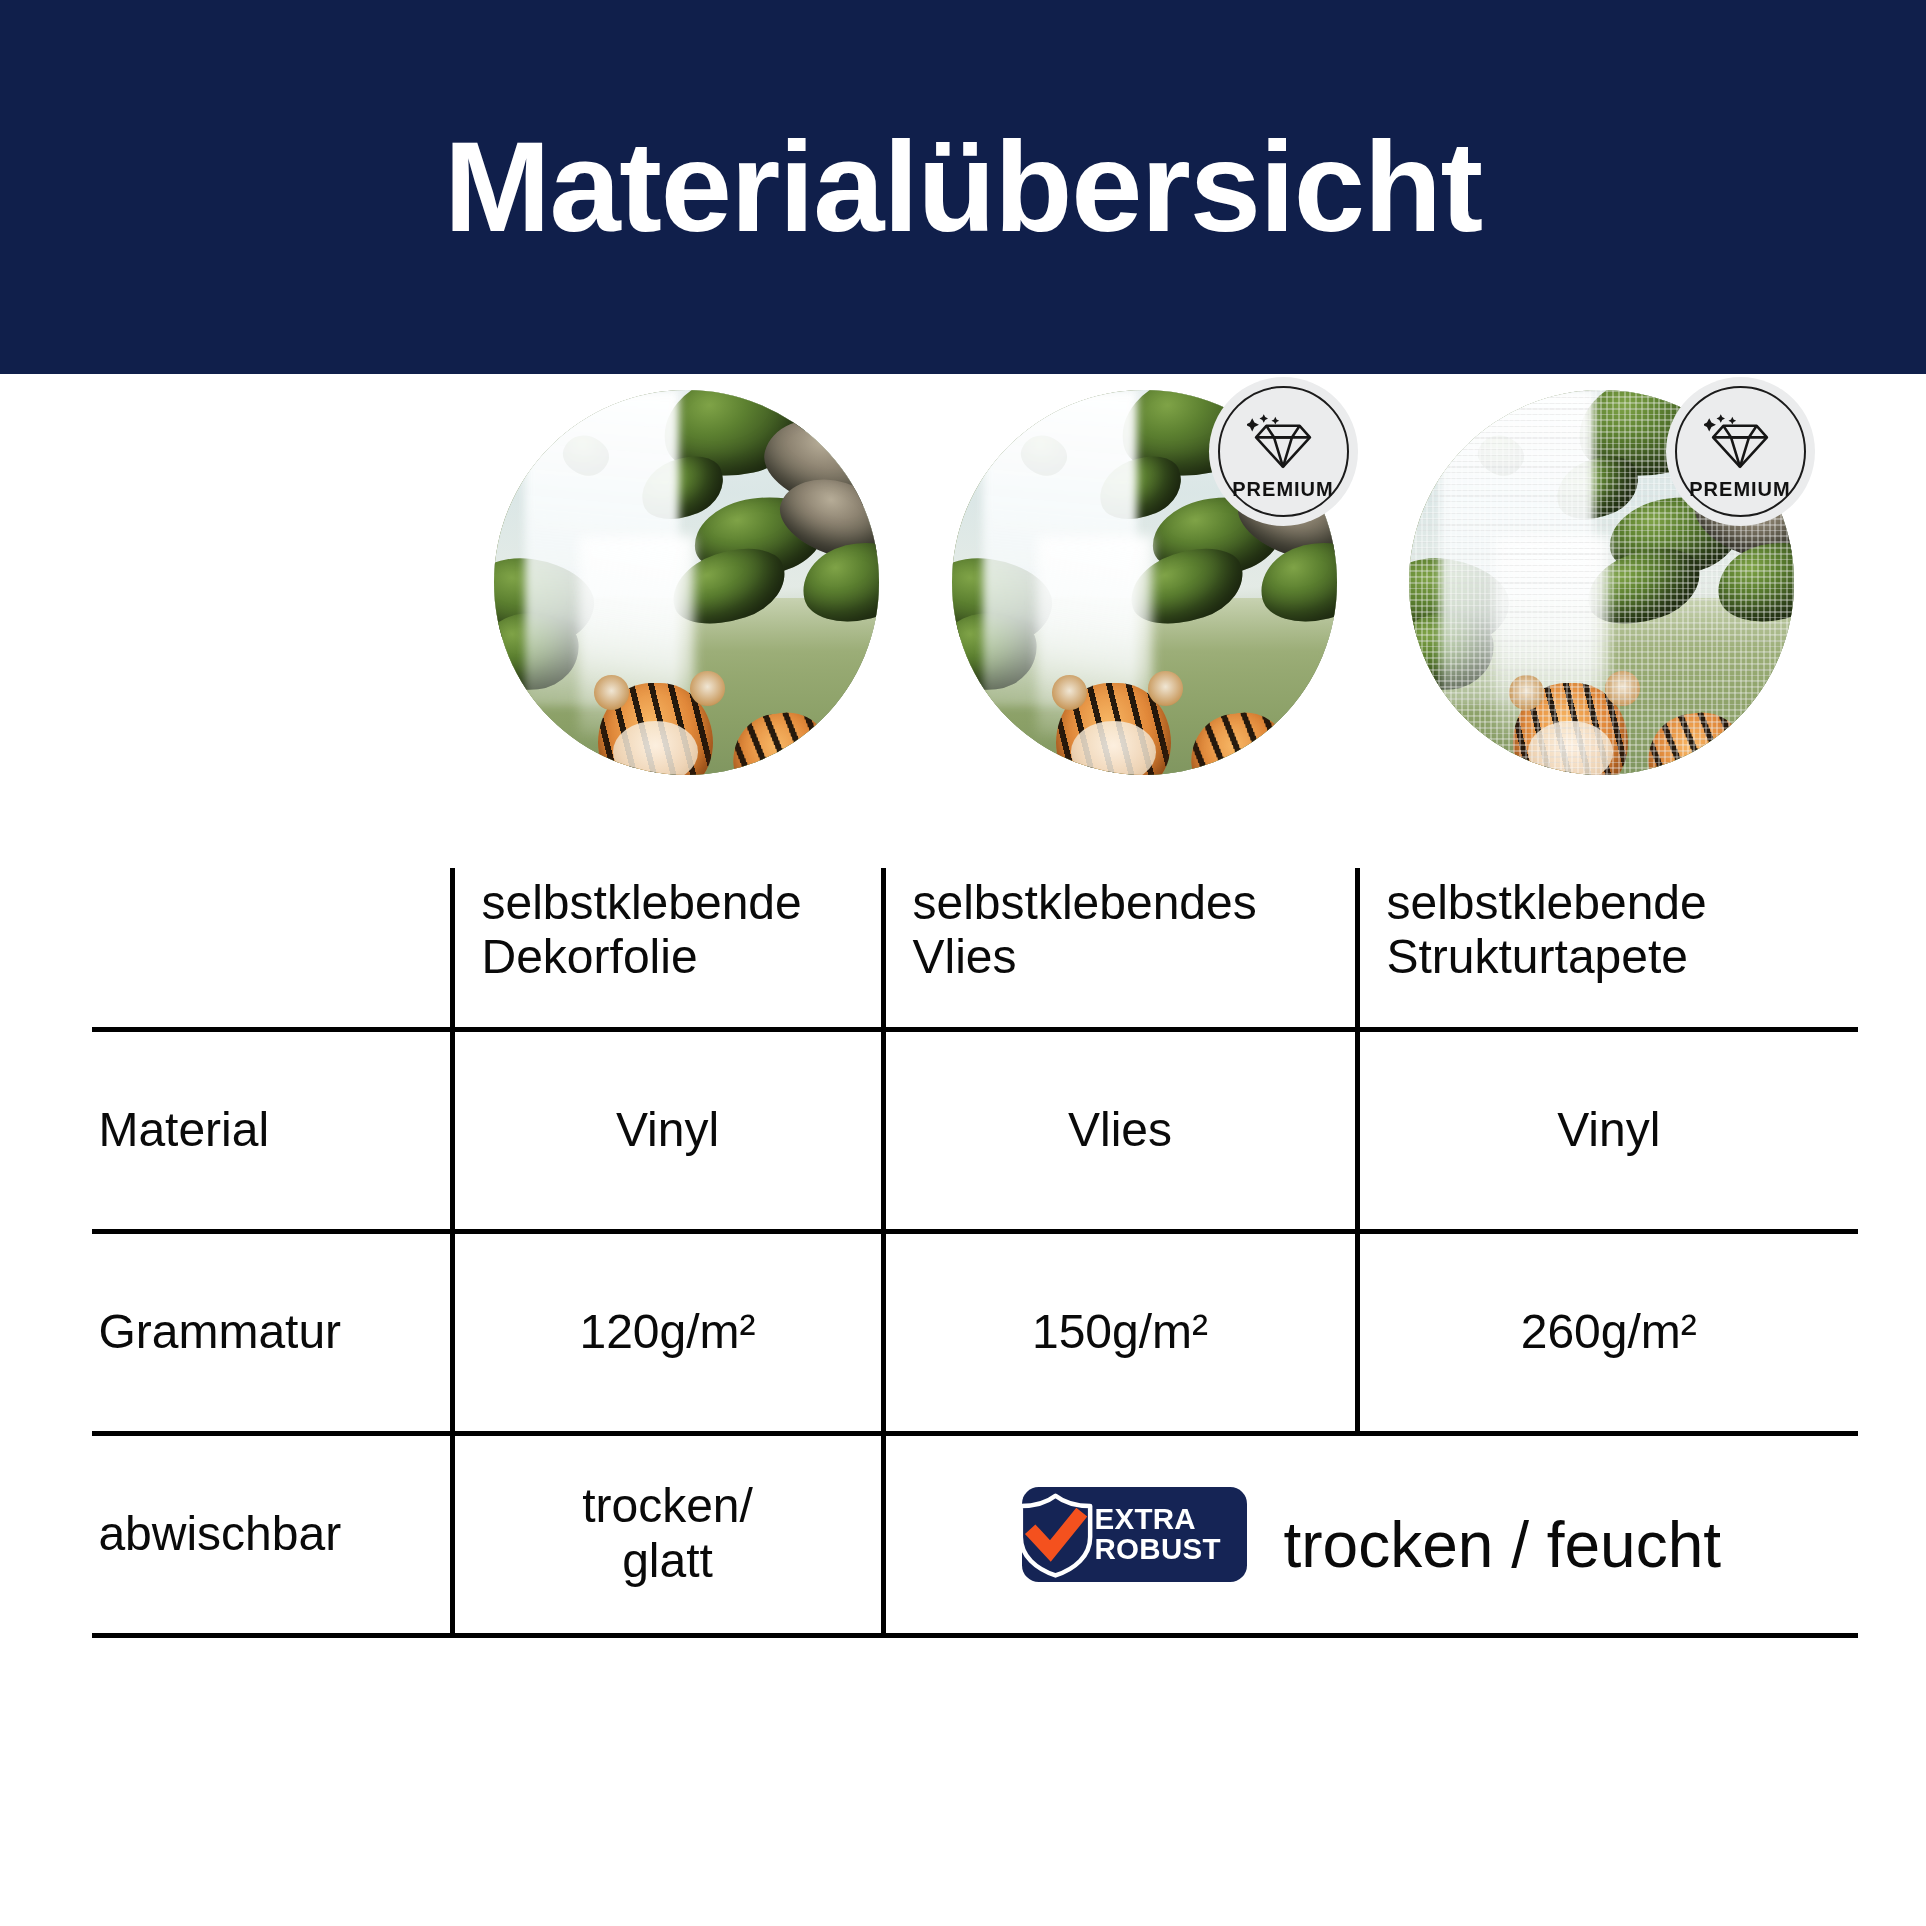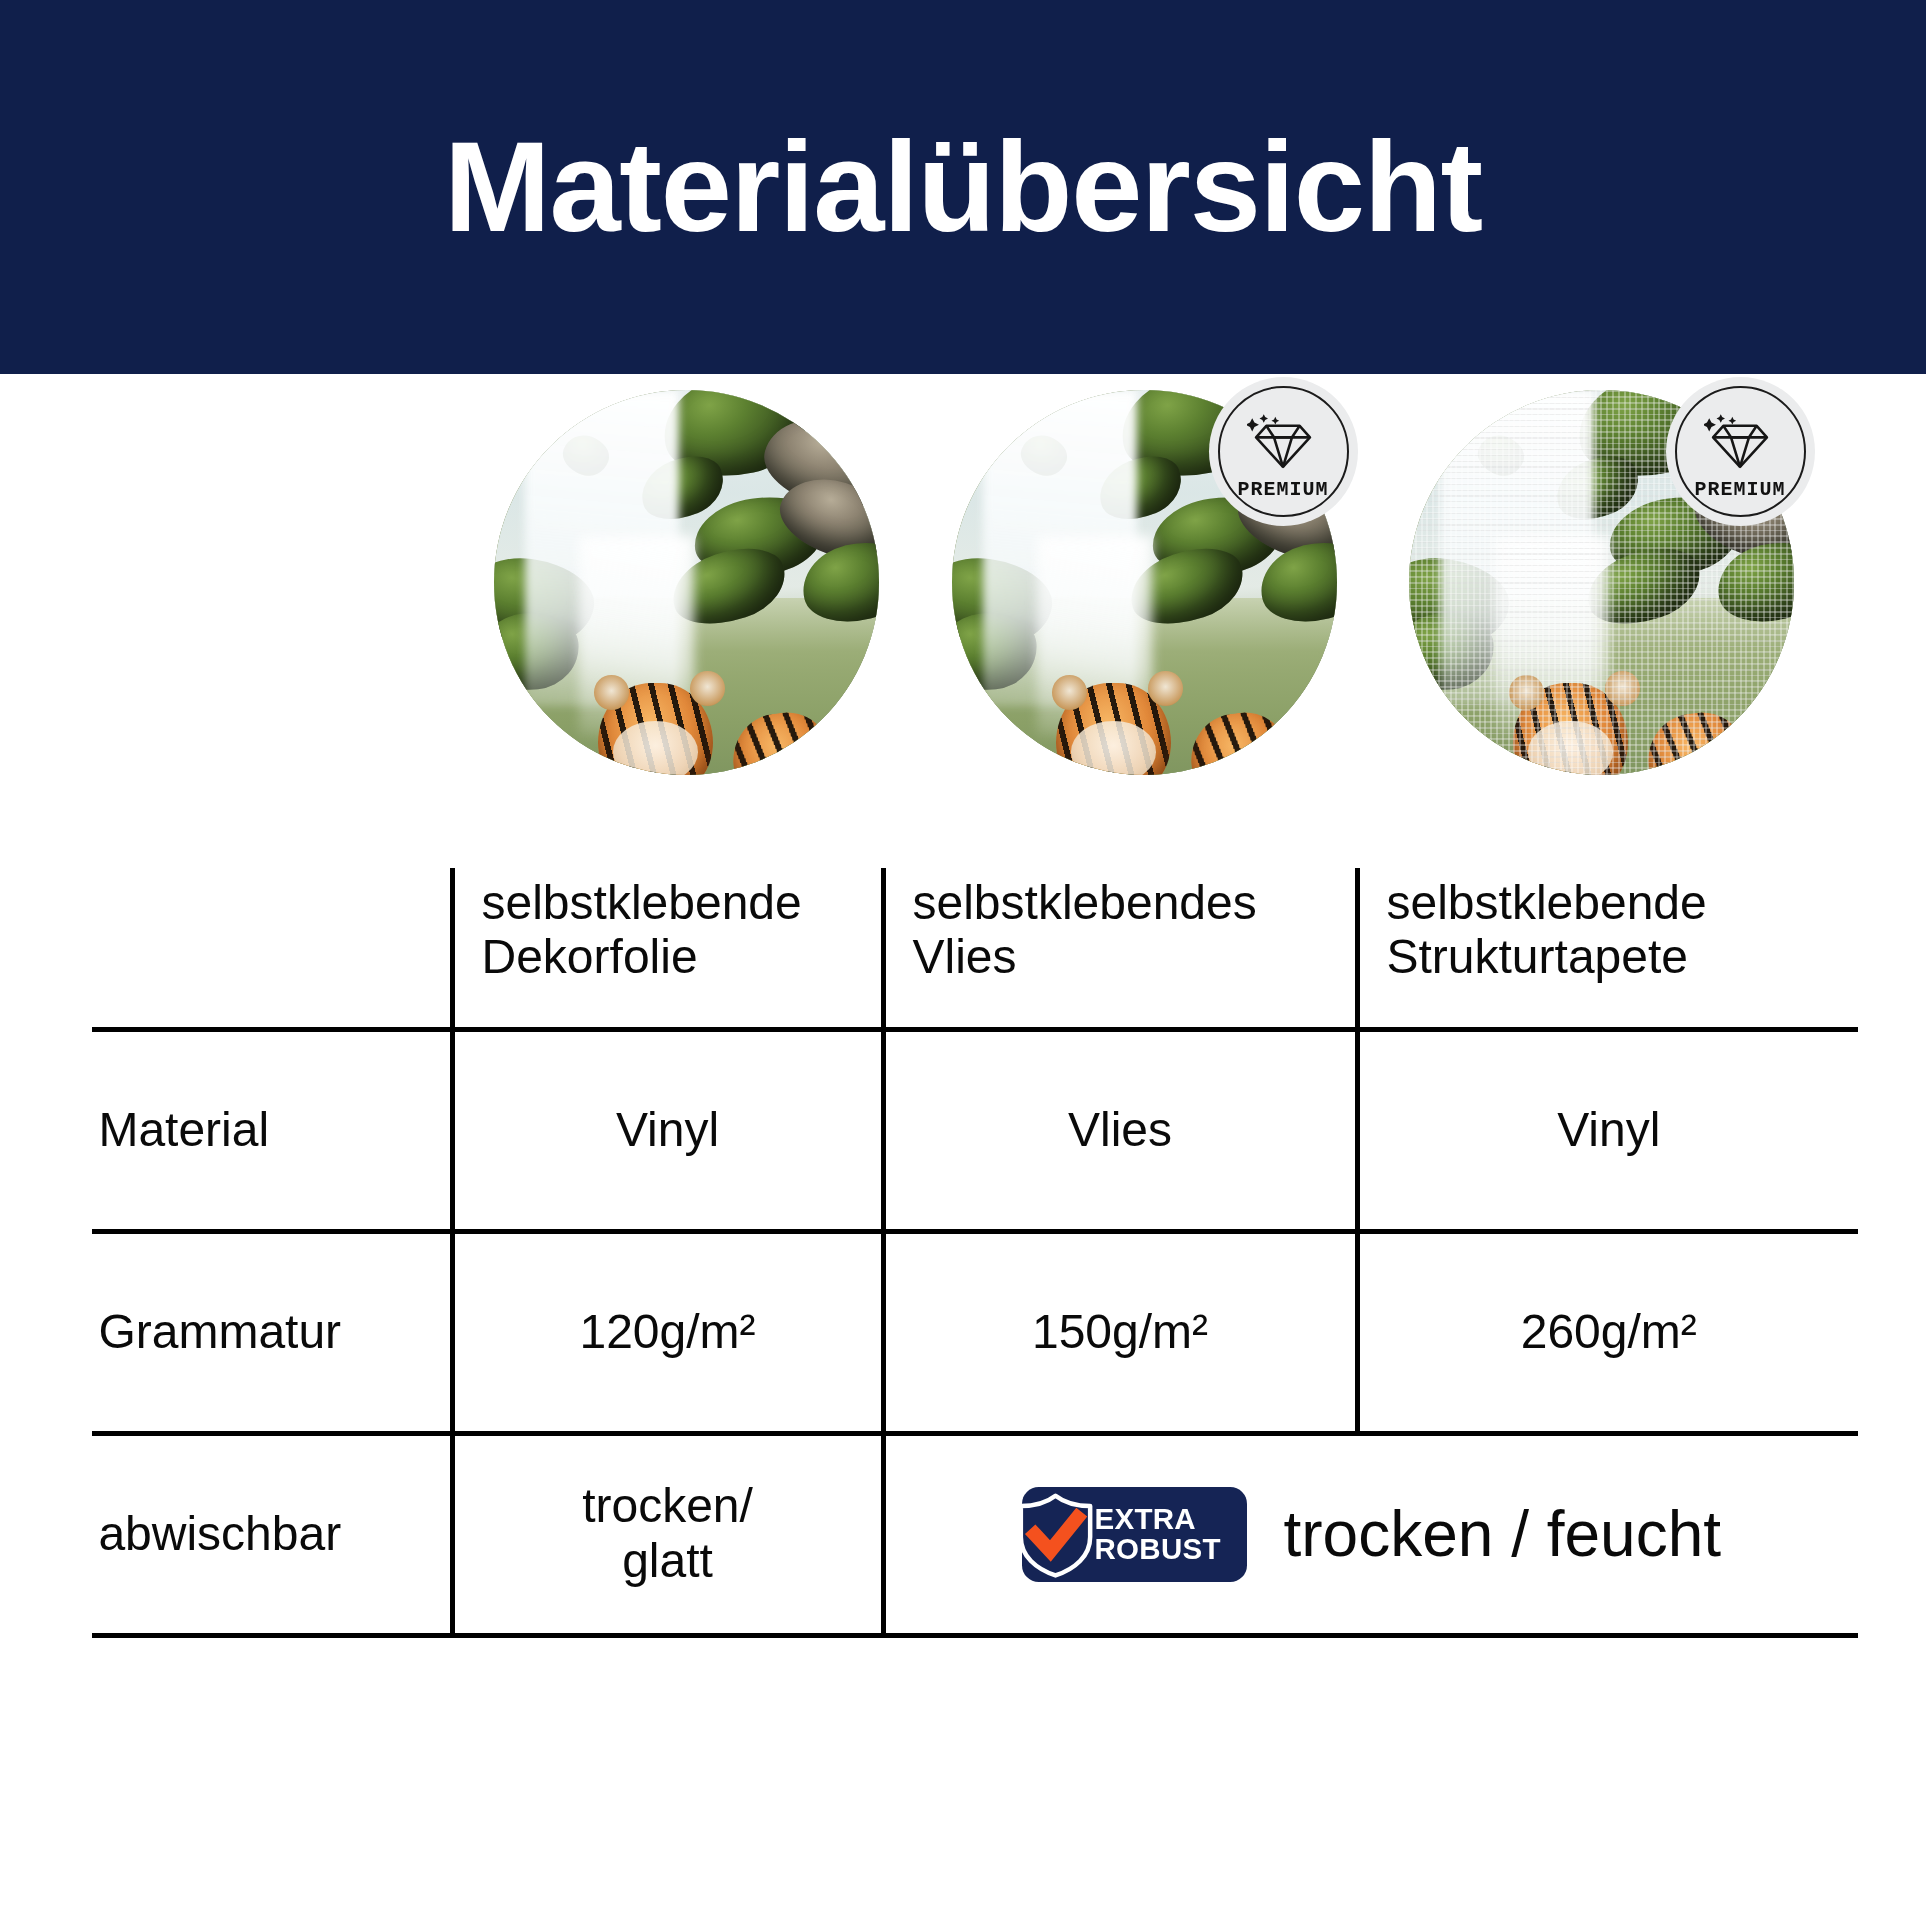--- a/index.html
+++ b/index.html
@@ -189,21 +189,21 @@
     position: relative;
     margin-top: 10.3px;
     margin-bottom: 3.9px;
   }
   .premium-label {
     position: relative;
     font-size: 20px;
     font-weight: bold;
     letter-spacing: 1px;
     color: #121212;
-    font-family: Liberation Mono, monospace;
+    font-family: Liberation Sans, sans-serif;
     text-align: center;
   }
 
   
   .table-wrap {
     position: relative;
     width: 1926px;
     height: 1143px;
   }
   table.matrix {
@@ -244,21 +244,21 @@
     padding-right: 27px;
   }
   table.matrix td.col-sep { border-left: 5.1px solid #000; }
   table.matrix td.cell-left-text { text-align: left; padding-left: 27px; }
 
   .two-line { display: block; }
 
   
   .wipe-cell-inner {
     display: flex;
-    align-items: center;
+    align-items: flex-end;
     justify-content: center;
     gap: 36px;
   }
   .robust-badge {
     position: relative;
     width: 225px;
     height: 95px;
     background: #152455;
     border-radius: 16.7px;
     display: flex;

